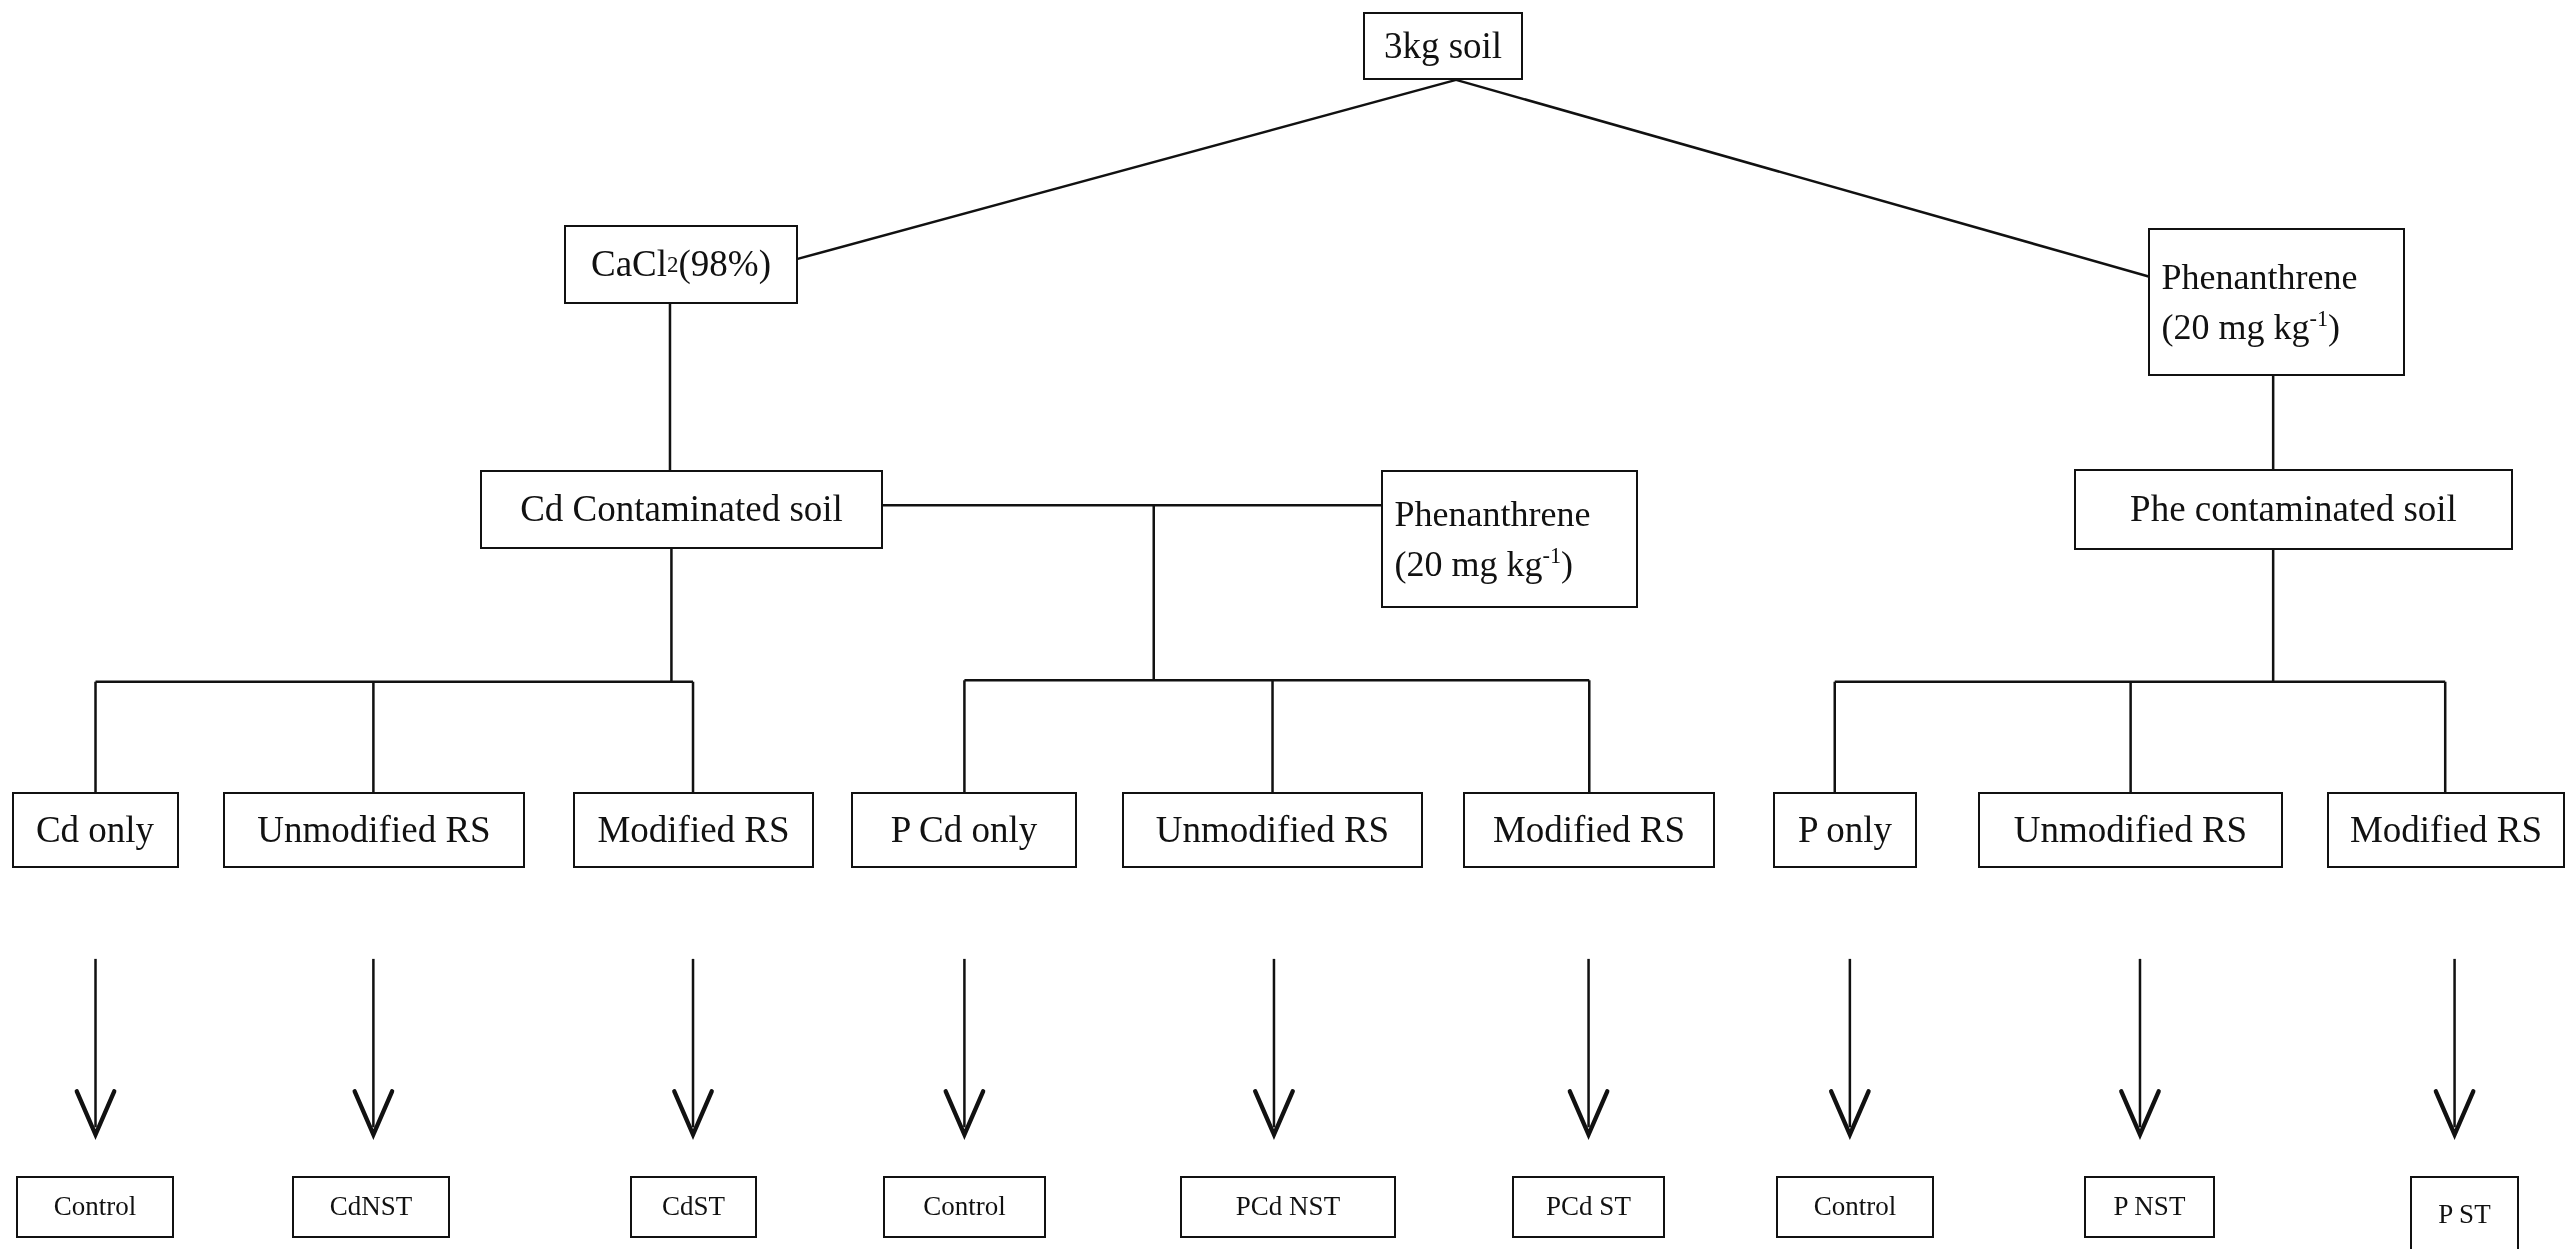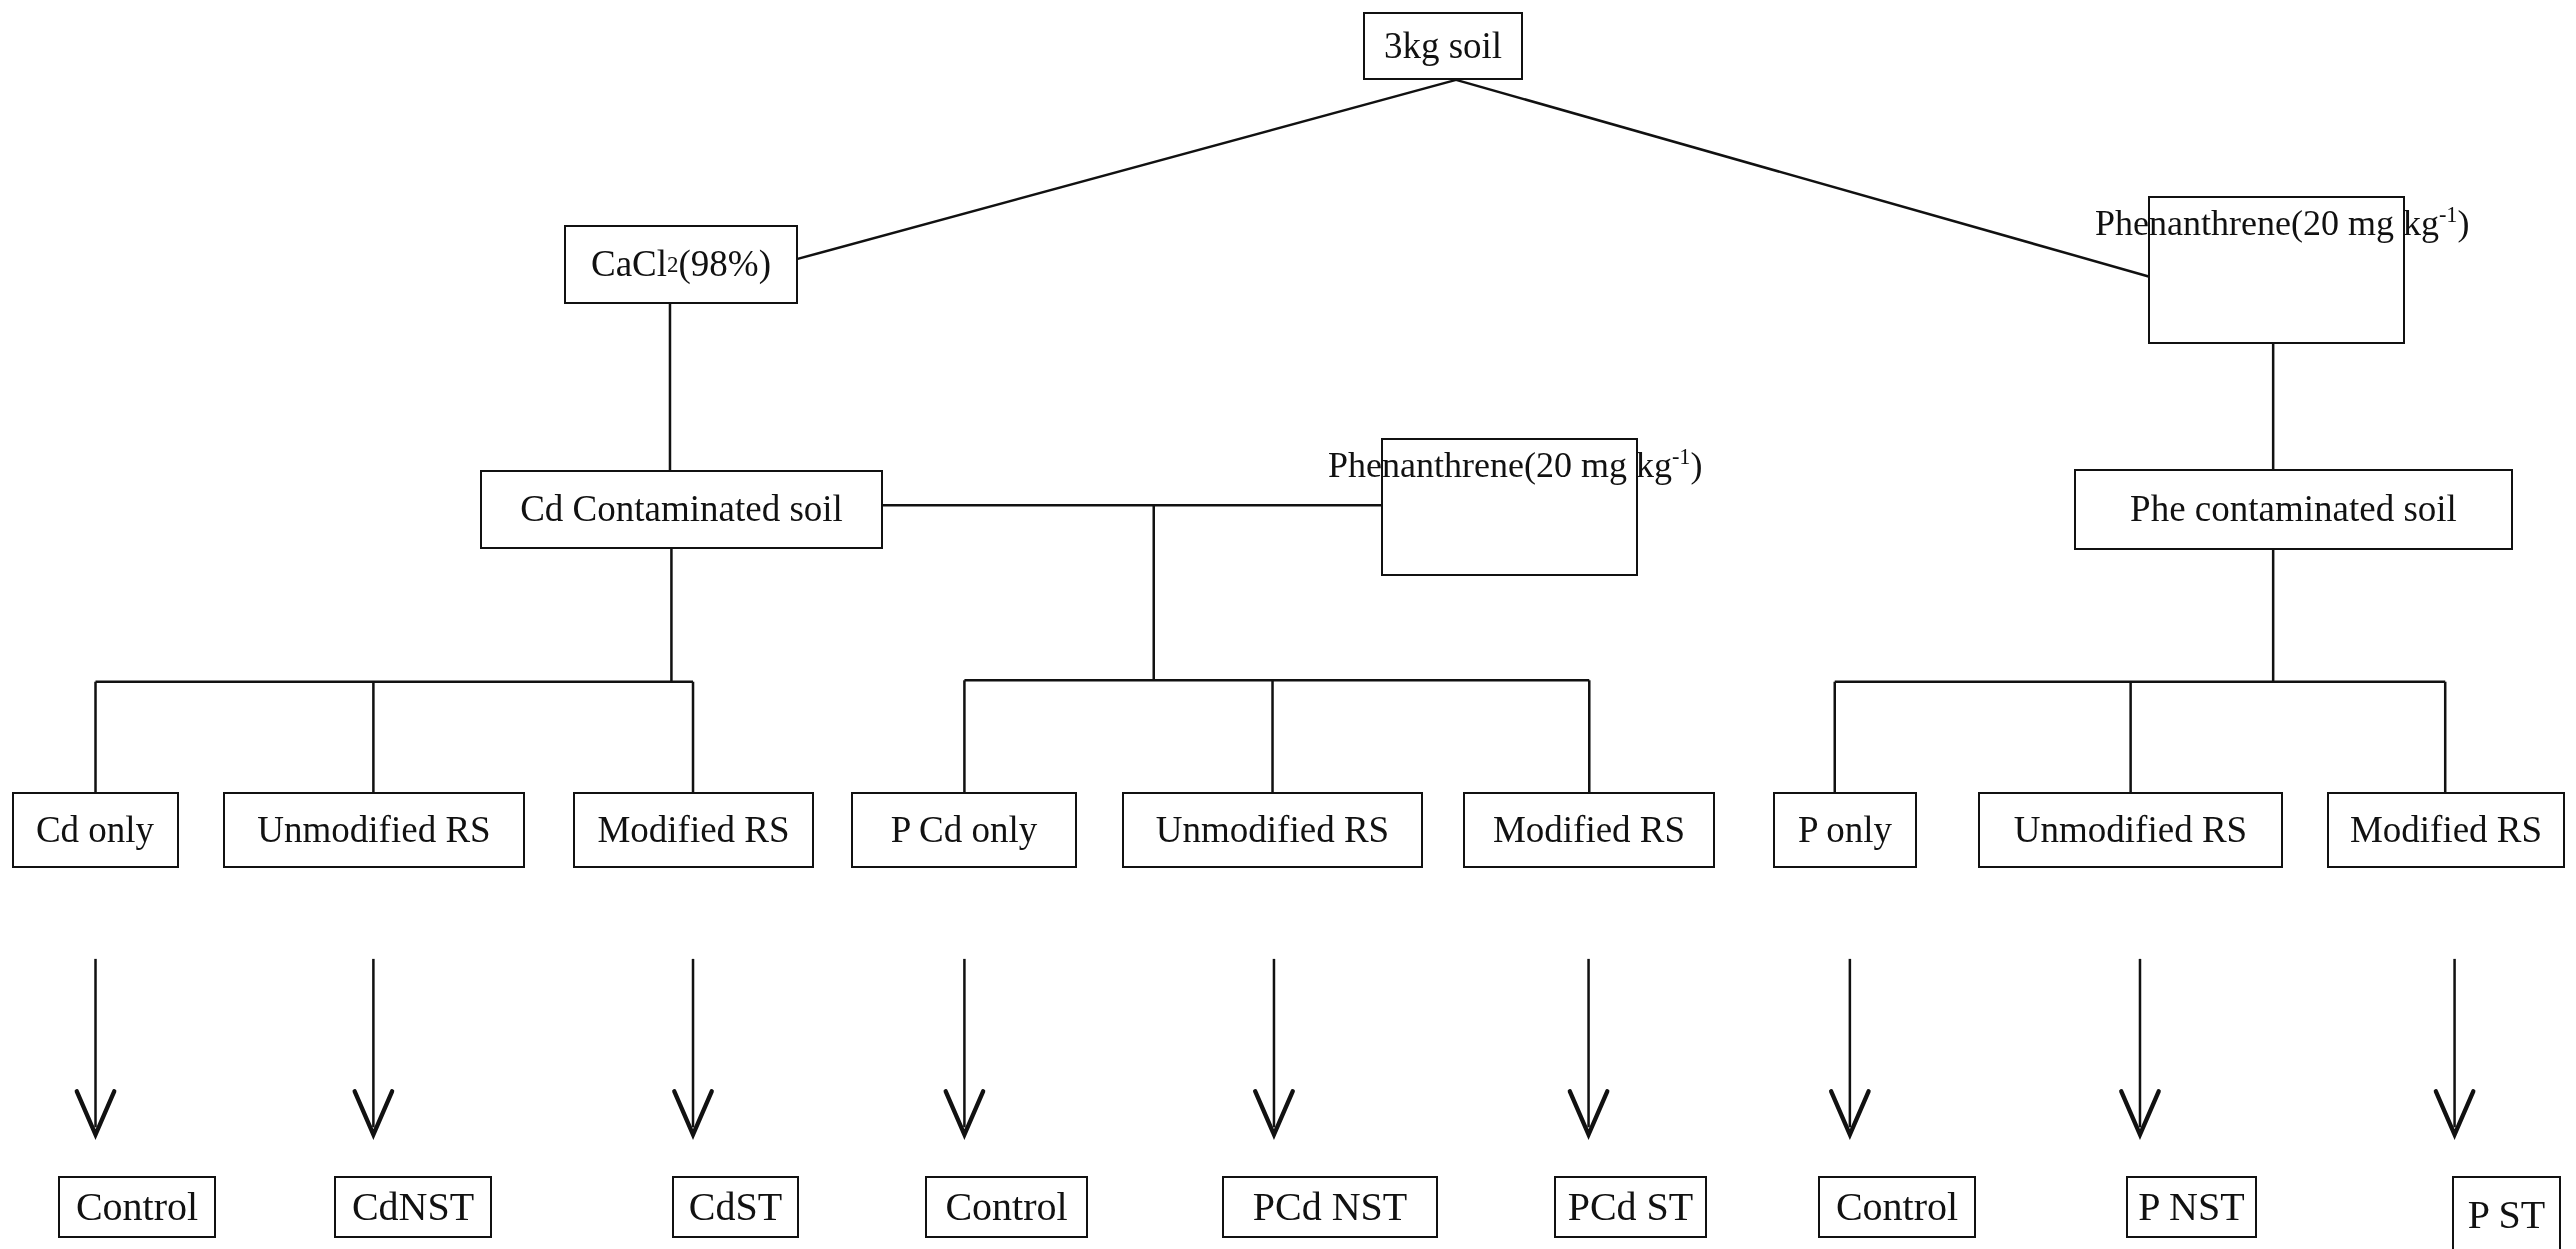--- a/index.html
+++ b/index.html
@@ -15,35 +15,35 @@
   .box{
     position:absolute;
     box-sizing:border-box;
     border:2.9px solid #111111;
     background:#ffffff;
     display:flex;align-items:center;justify-content:center;
     white-space:nowrap;
     line-height:1.1;
   }
   .box.twoline{
-    flex-direction:row;align-items:flex-start;justify-content:center;
-    padding-left:11.5px;line-height:1.4;
+    flex-direction:column;align-items:flex-start;justify-content:center;
+    padding-left:11.5px;line-height:1.4;margin-top:32px;
   }
   .note{
     position:absolute;
     line-height:1.25;
     white-space:nowrap;
   }
   sub{font-size:0.62em;}
   sup{font-size:0.62em;}
   .fz-root{font-size:37px;}
   .fz-main{font-size:37px;}
   .fz-phen{font-size:36px;}
   .fz-row1{font-size:37px;}
-  .fz-row2{font-size:40px;margin-left:42px;}
+  .fz-row2{font-size:27px;}
   .fz-note{font-size:37px;}
 </style>
 </head>
 <body>
 
 <div id="canvas">
 
   <svg id="wires" viewBox="0 0 3577 1735">
     <g stroke="#111111" stroke-width="3.5" fill="none">
 

